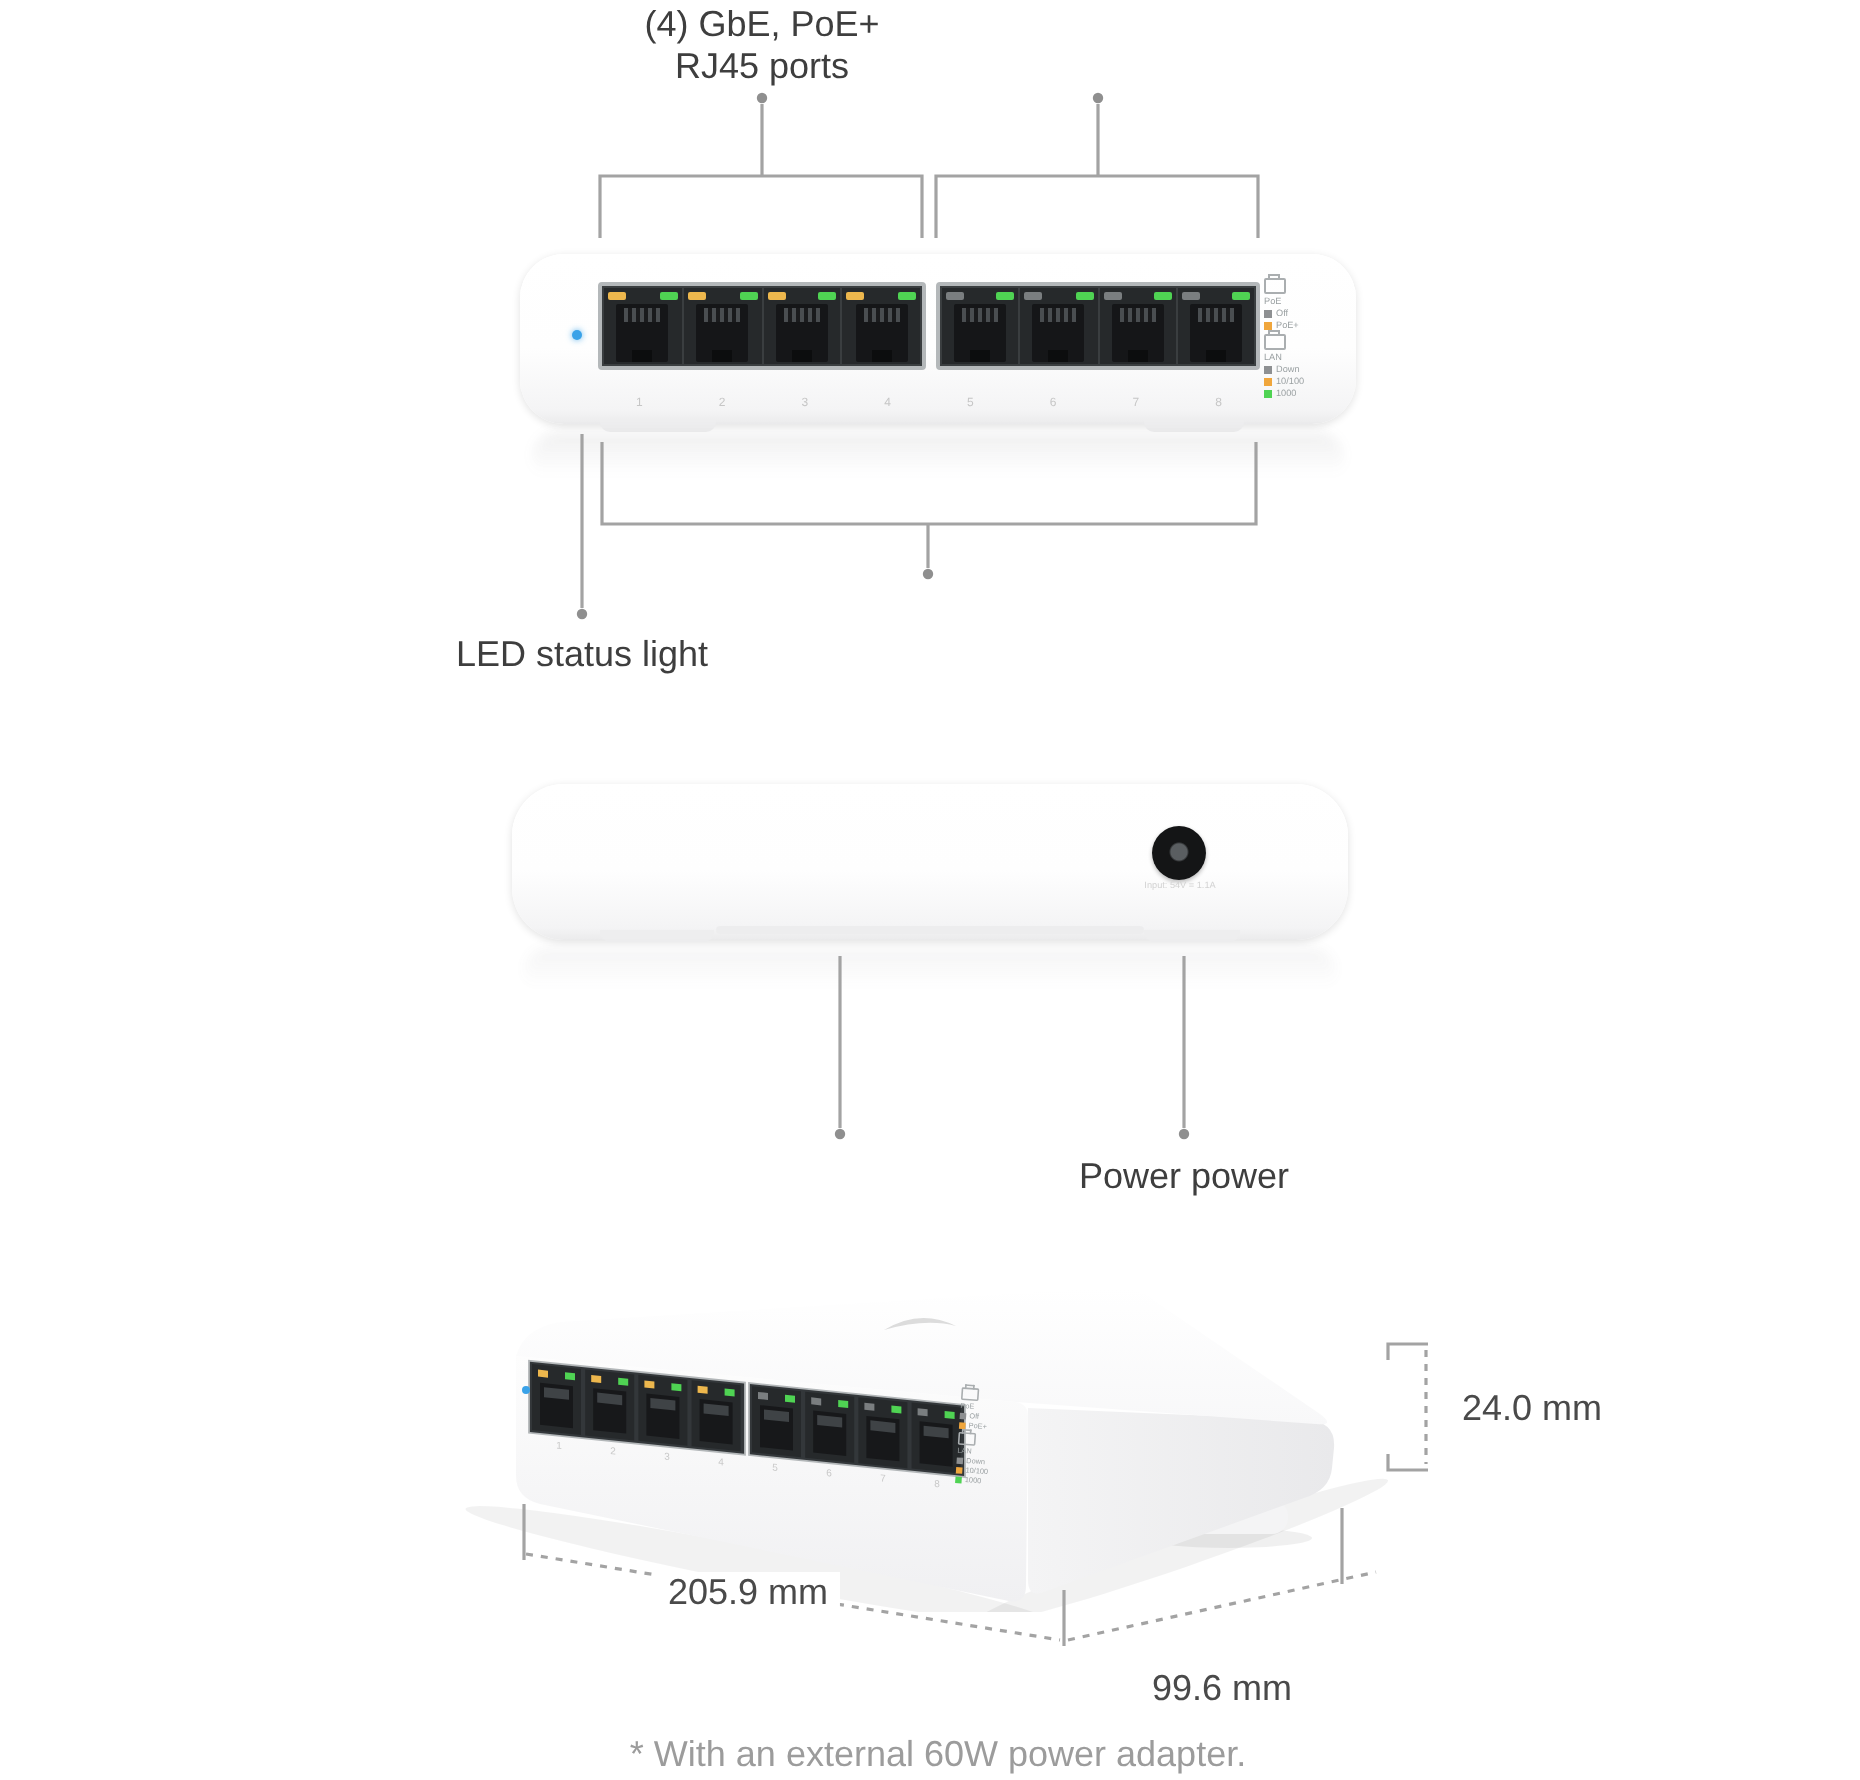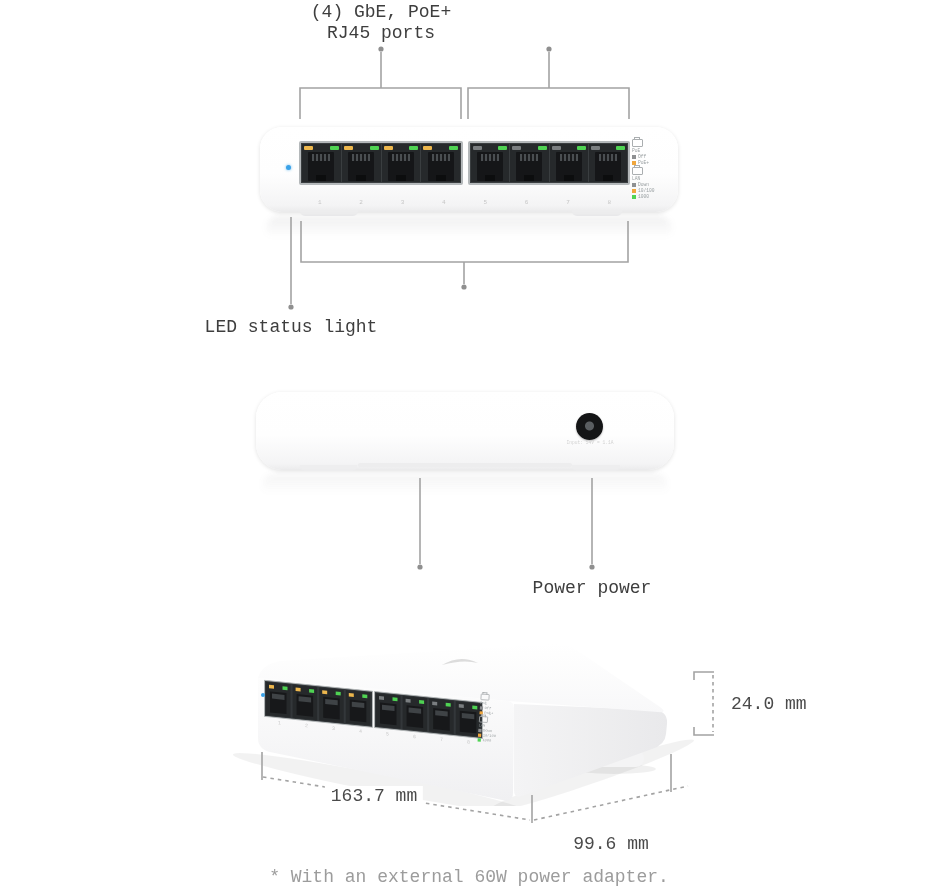--- a/index.html
+++ b/index.html
@@ -1,17 +1,17 @@
 <!DOCTYPE html>
 <html><head>
 <meta charset="utf-8">
 <style>
   html,body{margin:0;padding:0;background:#fff;}
   body{font-family:"Liberation Sans", sans-serif;}
-  #canvas{position:relative;width:930px;height:890px;background:#ffffff;overflow:hidden;font-family:Liberation Mono, monospace;}
+  #canvas{position:relative;width:930px;height:890px;background:#ffffff;overflow:hidden;}
 
   
   .callout{position:absolute;font-size:18px;line-height:21px;color:#3e3e3e;
            text-align:center;white-space:nowrap;transform:translateX(-50%);}
   .dimlabel{position:absolute;font-size:18px;line-height:21px;color:#4a4a4a;white-space:nowrap;
             background:#fff;padding:0 6px;transform:translateX(-50%);}
   .dimlabel.left{transform:none;padding:0;}
   .footnote{position:absolute;left:469px;top:867px;transform:translateX(-50%);
             font-size:18px;color:#9c9c9c;white-space:nowrap;}
 
@@ -312,17 +312,17 @@
   </svg>
 
   <div class="callout" style="left:381px;top:2px;">
     <div>(4) GbE, PoE+</div>
     <div>RJ45 ports</div>
   </div>
   <div class="callout" style="left:291px;top:317px;">LED status light</div>
   <div class="callout" style="left:592px;top:578px;">Power power</div>
 
   <div class="dimlabel left" style="left:731px;top:694px;">24.0 mm</div>
-  <div class="dimlabel" style="left:374px;top:786px;">163.7 mm</div>
+  <div class="dimlabel" style="left:374px;top:786px;">205.9 mm</div>
   <div class="dimlabel" style="left:611px;top:794px;margin-top:40px;">99.6 mm</div>
 
   <div class="footnote">* With an external 60W power adapter.</div>
 </div>
 
 </body></html>

